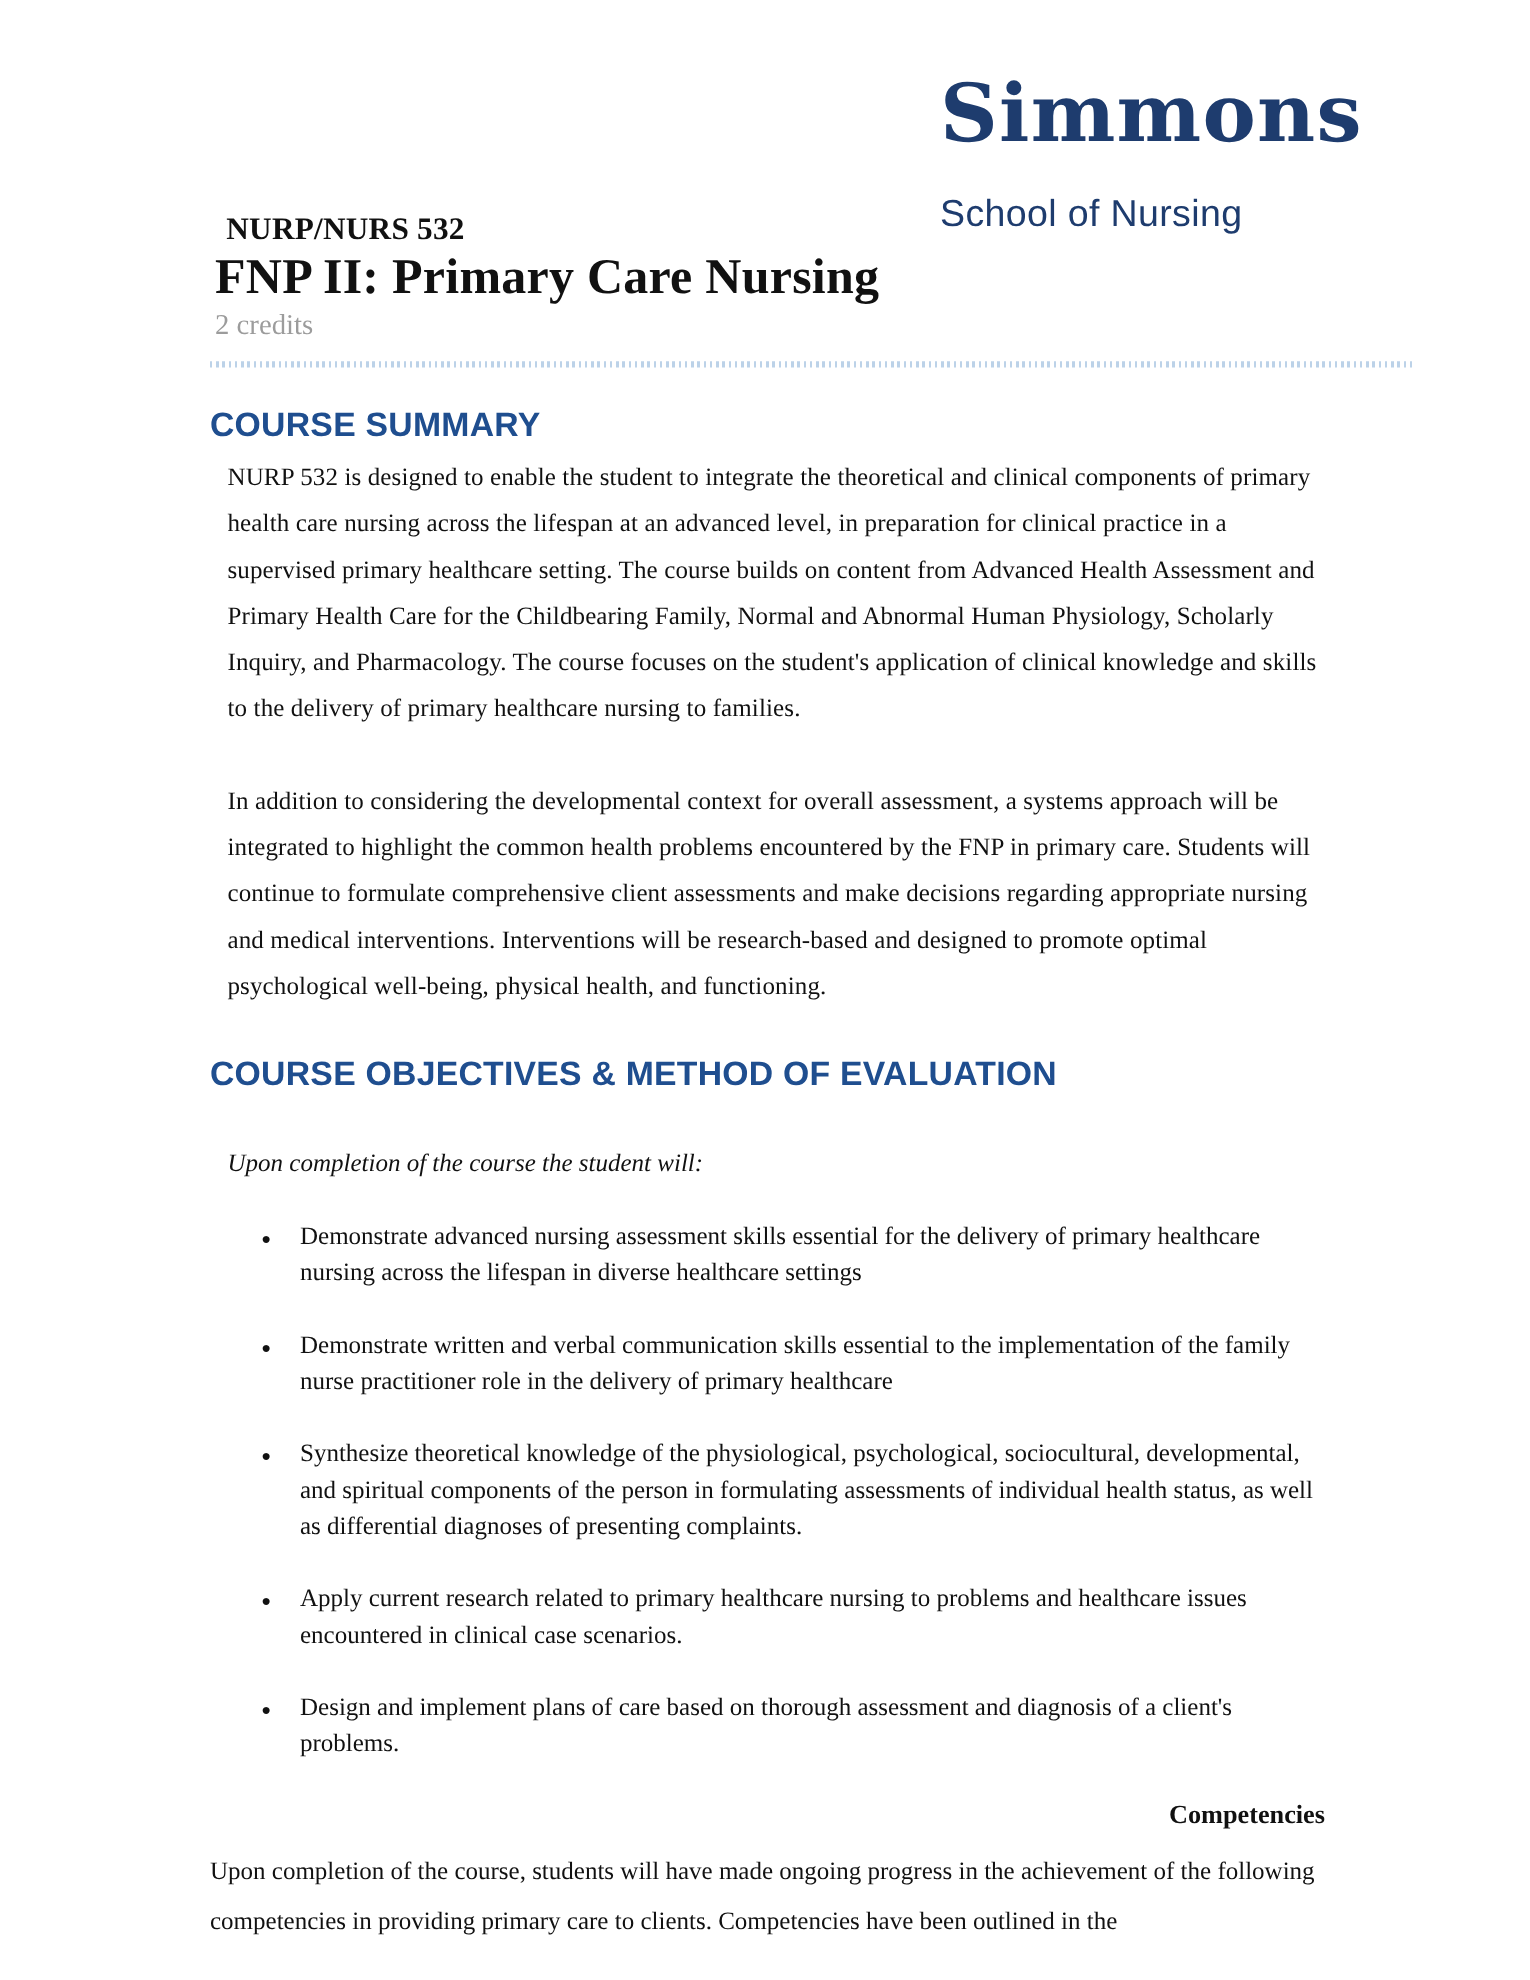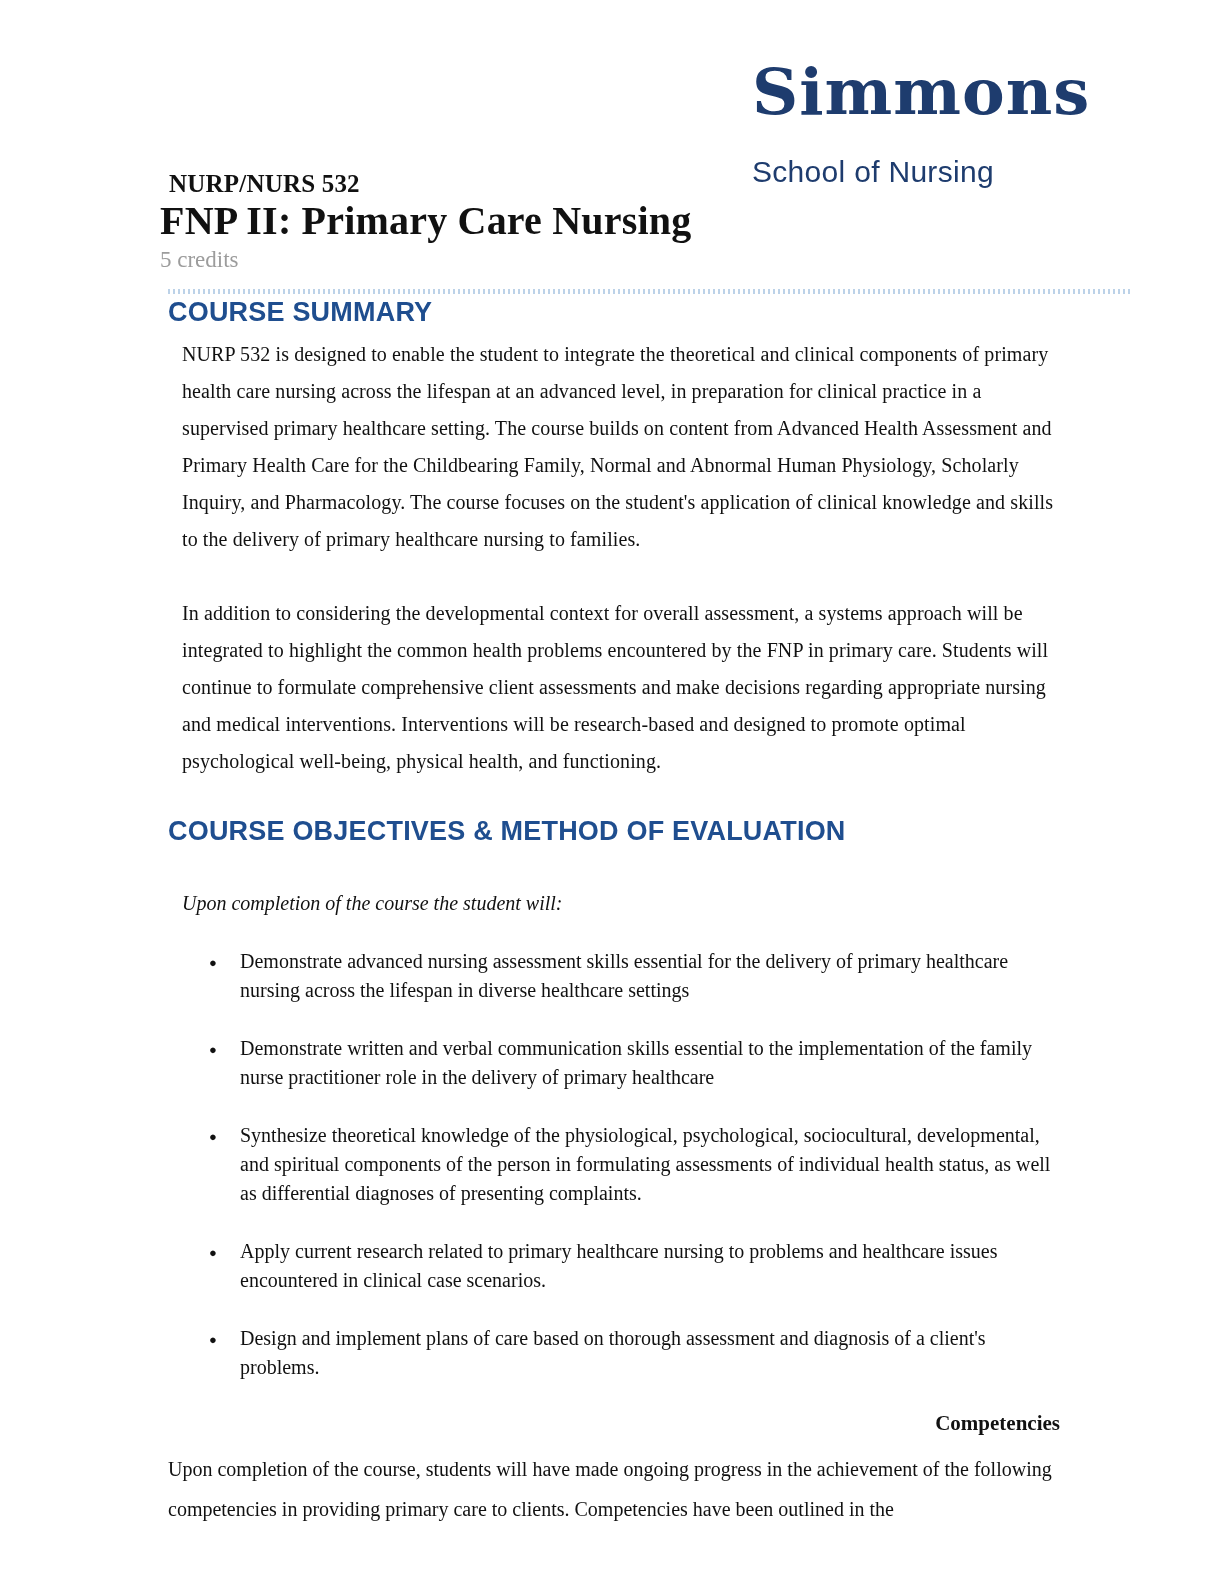--- a/index.html
+++ b/index.html
@@ -10,21 +10,21 @@
     margin: 0 auto;
     background: #ffffff;
     font-family: "Liberation Serif", serif;
     color: #111111;
     overflow: hidden;
   }
 
   
   .header-left {
     position: absolute;
-    left: 160px;
+    left: 172px;
     top: 170px;
   }
   .course-code {
     font-size: 25px;
     font-weight: bold;
     padding-left: 9px;
     letter-spacing: 0.2px;
   }
   .course-title {
     font-size: 40px;
@@ -76,21 +76,21 @@
       to right,
       #bcd2e8 0px, #bcd2e8 2px,
       transparent 2px, transparent 5px
     );
   }
 
   
   .content {
     position: absolute;
     left: 168px;
-    top: 298px;
+    top: 326px;
     width: 892px;
   }
   h2.section-heading {
     font-family: "Liberation Sans", sans-serif;
     font-weight: bold;
     color: #1f4e8f;
     font-size: 27px;
     letter-spacing: 0.2px;
     margin: 0;
     line-height: 1.1;
@@ -141,21 +141,21 @@
   }
 </style>
 </head>
 <body>
 
 <div class="page">
 
   <div class="header-left">
     <div class="course-code">NURP/NURS 532</div>
     <div class="course-title">FNP II: Primary Care Nursing</div>
-    <div class="credits">5 credits</div>
+    <div class="credits">2 credits</div>
   </div>
 
   <div class="logo">
     <div class="logo-name">Simmons</div>
     <div class="logo-school">School of Nursing</div>
   </div>
 
   <div class="divider"></div>
 
   <div class="content">

